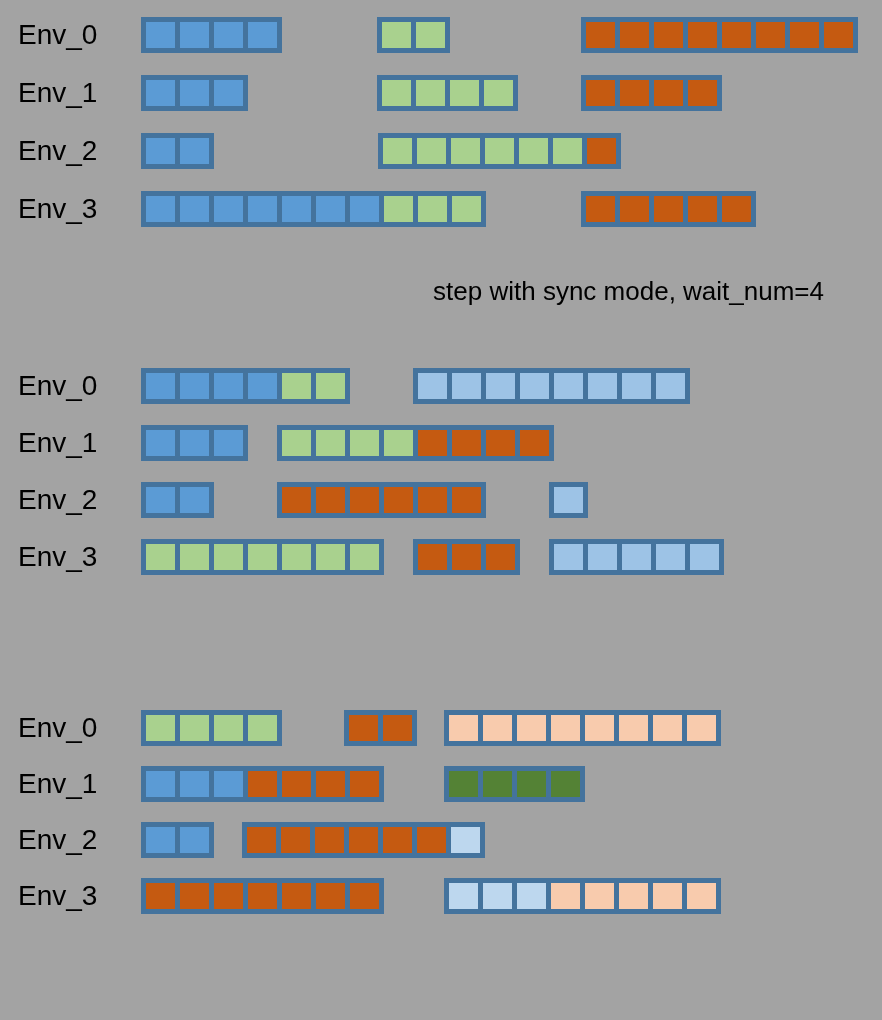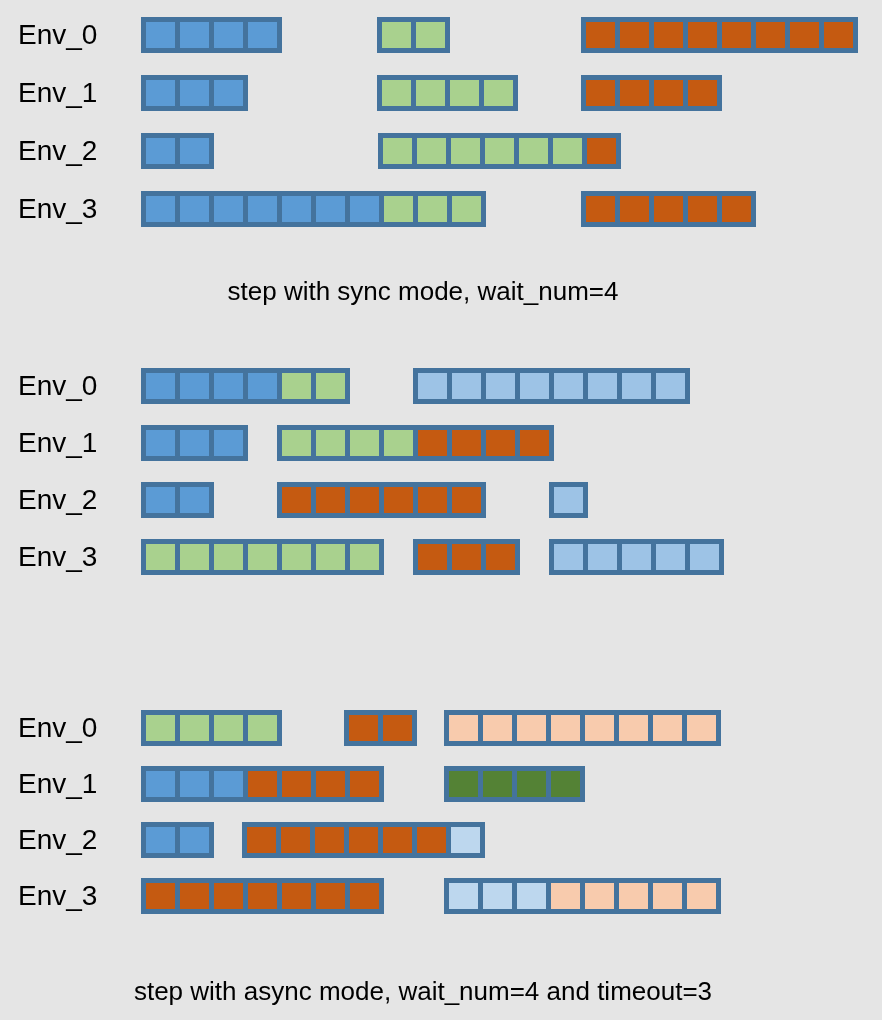--- a/index.html
+++ b/index.html
@@ -1,17 +1,17 @@
 <!DOCTYPE html>
 <html><head>
 <meta charset="utf-8">
 <style>
   html,body{margin:0;padding:0;background:#ffffff;}
   body{width:882px;height:1020px;font-family:"Liberation Sans",sans-serif;color:#000;}
-  .canvas{position:relative;width:882px;height:1020px;background:#e5e5e5;overflow:hidden;}
+  .canvas{position:relative;width:882px;height:1020px;background:#a3a3a3;overflow:hidden;}
   .env-label{
     position:absolute;
     left:18px;
     font-size:28px;
     line-height:36px;
     white-space:nowrap;
   }
   .bar{
     position:absolute;
     height:36px;
@@ -23,25 +23,24 @@
   }
   .cell{
     width:29px;
     height:26px;
     flex:none;
   }
   .caption{
     position:absolute;
     left:0;
     width:824px;
-    text-align:center;
+    text-align:right;
     font-size:26px;
     line-height:34px;
     white-space:nowrap;
-    padding-left:11px;
   }
 </style>
 </head>
 <body>
 
 <div class="canvas" id="canvas">
     <div class="env-label" style="top: 17px;">Env_0</div>
     <div class="bar" style="left: 141px; top: 17px; background: rgb(68, 115, 157);">
       <div class="cell" style="background: rgb(91, 155, 213);"></div>
       <div class="cell" style="background: rgb(91, 155, 213);"></div>
@@ -252,14 +251,13 @@
     <div class="bar" style="left: 444px; top: 878px; background: rgb(68, 115, 157);">
       <div class="cell" style="background: rgb(189, 215, 238);"></div>
       <div class="cell" style="background: rgb(189, 215, 238);"></div>
       <div class="cell" style="background: rgb(189, 215, 238);"></div>
       <div class="cell" style="background: rgb(248, 203, 173);"></div>
       <div class="cell" style="background: rgb(248, 203, 173);"></div>
       <div class="cell" style="background: rgb(248, 203, 173);"></div>
       <div class="cell" style="background: rgb(248, 203, 173);"></div>
       <div class="cell" style="background: rgb(248, 203, 173);"></div>
     </div>
-    <div class="caption" style="top: 974px;">step with async mode, wait_num=4 and timeout=3</div>
   </div>
 
 </body></html>

